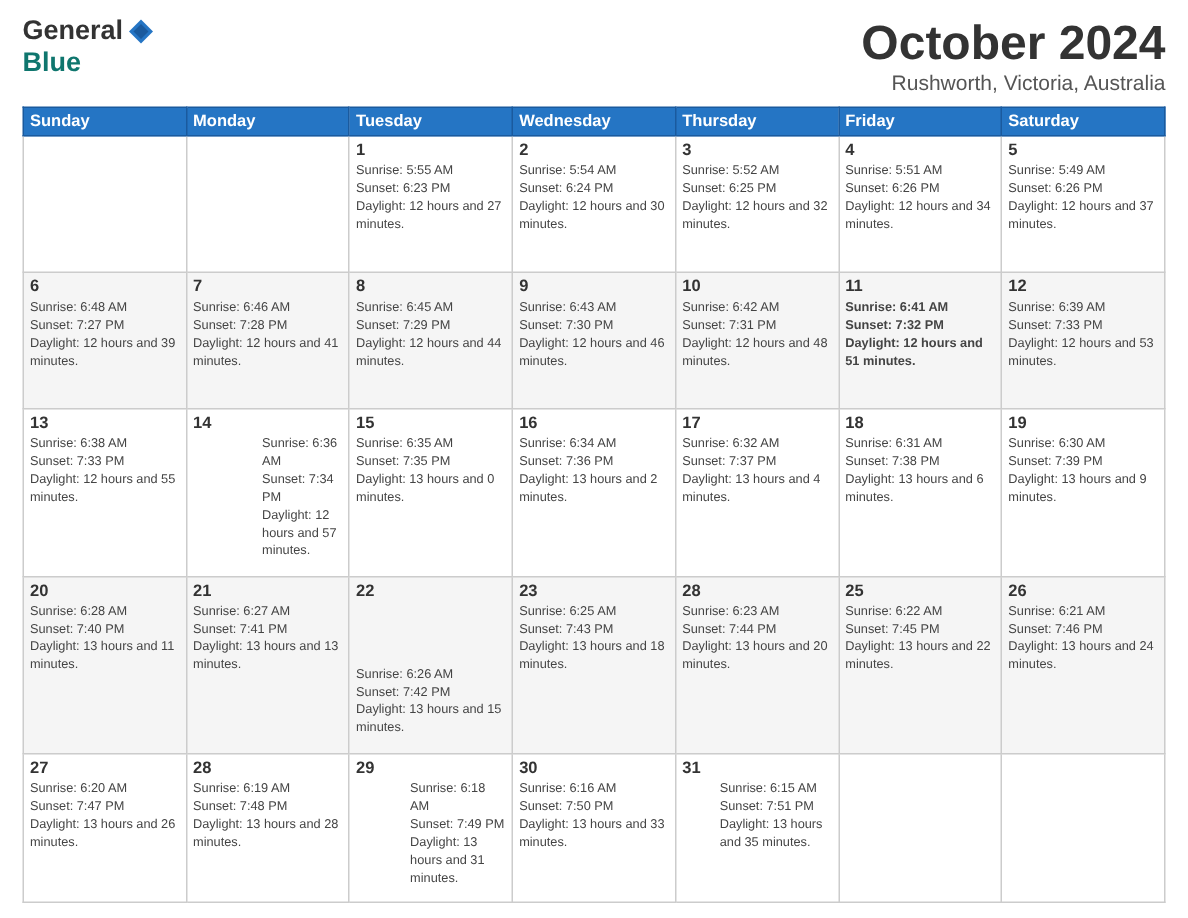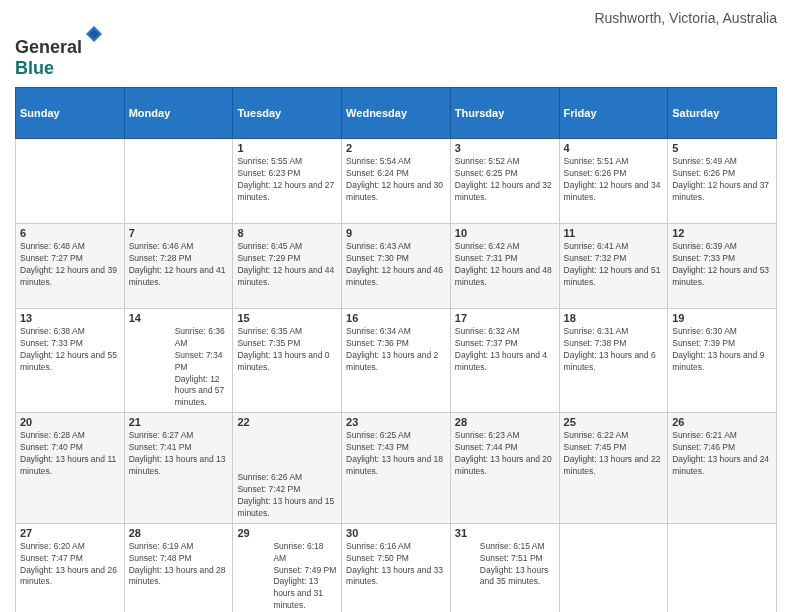--- a/index.html
+++ b/index.html
@@ -29,21 +29,20 @@
       align-items: flex-start;
     }
     .logo-text {
       display: flex;
       align-items: center;
     }
     .logo-general {
       font-size: 18px;
       font-weight: bold;
       color: #333;
-      margin-top: 27px;
     }
     .logo-blue {
       font-size: 18px;
       font-weight: bold;
       color: #0f766e;
     }
     .logo-icon {
       width: 20px;
       height: 20px;
       margin-left: 2px;
@@ -64,21 +63,21 @@
       flex: 1;
       border-collapse: collapse;
       width: 100%;
       table-layout: fixed;
     }
     .calendar th {
       background: #2575c4;
       color: #fff;
       font-size: 11px;
       font-weight: bold;
-      padding: 19px 4px;
+      padding: 3px 4px;
       text-align: left;
       border: 1px solid #1a5a9e;
     }
     .calendar td {
       vertical-align: top;
       font-size: 9px;
       color: #333;
       padding: 3px 4px;
       border: 1px solid #ccc;
       height: 85px;
@@ -111,20 +110,21 @@
       <div class="logo-text">
         <span class="logo-general">General</span>
         <svg class="logo-icon" viewBox="0 0 20 20">
           <polygon points="10,2 18,10 10,18 2,10" fill="#2575c4"></polygon>
           <polygon points="10,5 15,10 10,15 5,10" fill="#1a5a9e"></polygon>
         </svg>
       </div>
       <span class="logo-blue">Blue</span>
     </div>
     <div class="title-section">
+      <div class="month-title">October 2024</div>
       <div class="subtitle">Rushworth, Victoria, Australia</div>
     </div>
   </div>
 
   <table class="calendar">
     <thead>
       <tr>
         <th>Sunday</th>
         <th>Monday</th>
         <th>Tuesday</th>
@@ -195,21 +195,21 @@
 Daylight: 12 hours and 46 minutes.</div>
           </td>
           <td>
             <span class="day-number">10</span>
             <div class="day-info" style="white-space: pre-line;">Sunrise: 6:42 AM
 Sunset: 7:31 PM
 Daylight: 12 hours and 48 minutes.</div>
           </td>
           <td>
             <span class="day-number">11</span>
-            <div class="day-info" style="white-space: pre-line;">Sunrise: 6:41 AM
+            <div class="day-info" style="white-space: pre-line; font-weight: bold;">Sunrise: 6:41 AM
 Sunset: 7:32 PM
 Daylight: 12 hours and 51 minutes.</div>
           </td>
           <td>
             <span class="day-number">12</span>
             <div class="day-info" style="white-space: pre-line;">Sunrise: 6:39 AM
 Sunset: 7:33 PM
 Daylight: 12 hours and 53 minutes.</div>
           </td>
         </tr>

